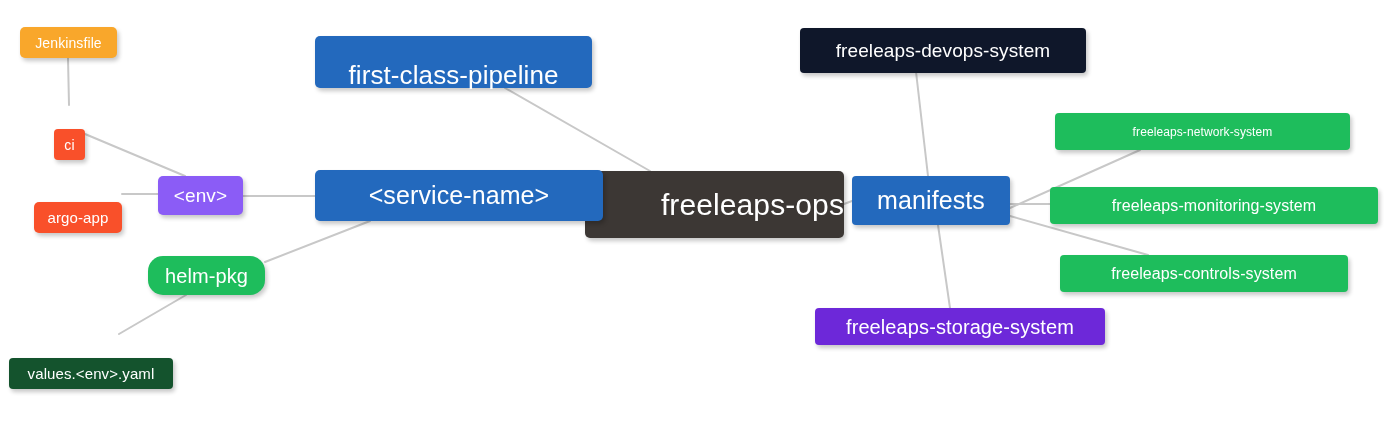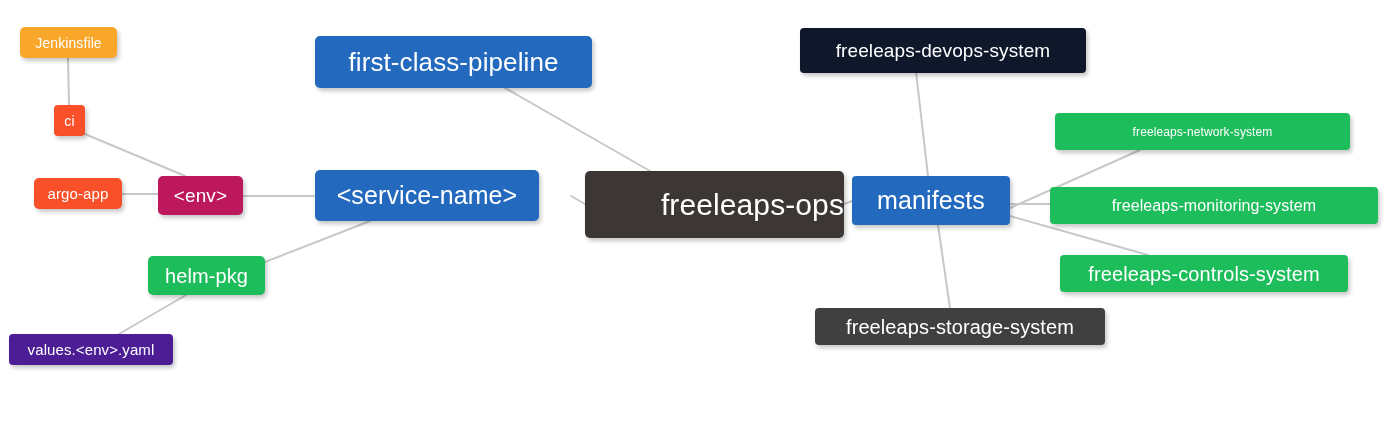--- a/index.html
+++ b/index.html
@@ -32,21 +32,21 @@
     color: #ffffff;
     border-radius: 5px;
     white-space: nowrap;
     box-shadow: 2px 3px 4px rgba(0,0,0,0.22);
     line-height: 1;
     letter-spacing: 0.1px;
   }
   .n-root   { background: #3c3734; justify-content: flex-end; }
   .n-blue   { background: #2369bd; }
   .n-green  { background: #1ebd5c; }
-  .n-red    { background: #f9502a; }
+  .n-red    { background: #f9502a; margin-top: 24px; }
   .n-orange { background: #f9a72b; text-align: right; }
 </style>
 </head>
 <body>
 
 <div id="canvas">
   <svg id="edges" viewBox="0 0 1390 421" xmlns="http://www.w3.org/2000/svg">
       <line x1="585" y1="204" x2="571" y2="196" stroke="#c8c8c8" stroke-width="2" stroke-linecap="round"></line>
       <line x1="650" y1="171" x2="505" y2="88" stroke="#c8c8c8" stroke-width="2" stroke-linecap="round"></line>
       <line x1="844" y1="204" x2="852" y2="201" stroke="#c8c8c8" stroke-width="2" stroke-linecap="round"></line>
@@ -59,56 +59,56 @@
       <line x1="928" y1="176" x2="915" y2="63" stroke="#c8c8c8" stroke-width="2" stroke-linecap="round"></line>
       <line x1="1010" y1="208" x2="1140" y2="150" stroke="#c8c8c8" stroke-width="2" stroke-linecap="round"></line>
       <line x1="1010" y1="204" x2="1050" y2="204" stroke="#c8c8c8" stroke-width="2" stroke-linecap="round"></line>
       <line x1="1010" y1="216" x2="1148" y2="255" stroke="#c8c8c8" stroke-width="2" stroke-linecap="round"></line>
       <line x1="938" y1="225" x2="950" y2="308" stroke="#c8c8c8" stroke-width="2" stroke-linecap="round"></line>
     </svg>
   <div id="nodes">
       <div class="node n-root" style="left: 585px; top: 171px; width: 259px; height: 67px; font-size: 30px; border-radius: 5px; background: rgb(60, 55, 52);">
         <span>freeleaps-ops</span>
       </div>
-      <div class="node n-blue" style="left: 315px; top: 170px; width: 224px; height: 51px; font-size: 25px; border-radius: 5px; background: rgb(35, 105, 189);">
+      <div class="node n-blue" style="left: 315px; top: 170px; width: 288px; height: 51px; font-size: 25px; border-radius: 5px; background: rgb(35, 105, 189);">
         <span>&lt;service-name&gt;</span>
       </div>
-      <div class="node n-blue" style="left: 315px; top: 36px; width: 277px; height: 52px; font-size: 26px; border-radius: 5px; background: rgb(35, 105, 189);">
+      <div class="node n-blue" style="left: 315px; top: 36px; width: 277px; height: 52px; font-size: 26px; border-radius: 5px; background: rgb(35, 105, 189); align-items: flex-end;">
         <span>first-class-pipeline</span>
       </div>
       <div class="node n-blue" style="left: 852px; top: 176px; width: 158px; height: 49px; font-size: 25px; border-radius: 4px; background: rgb(35, 105, 189); text-align: center;">
         <span>manifests</span>
       </div>
-      <div class="node n-green" style="left: 158px; top: 176px; width: 85px; height: 39px; font-size: 19px; border-radius: 5px; background: #be185d;">
+      <div class="node n-green" style="left: 158px; top: 176px; width: 85px; height: 39px; font-size: 19px; border-radius: 5px; background: #8b5cf6;">
         <span>&lt;env&gt;</span>
       </div>
-      <div class="node n-green" style="left: 148px; top: 256px; width: 117px; height: 39px; font-size: 20px; border-radius: 5px; background: rgb(30, 189, 92);">
+      <div class="node n-green" style="left: 148px; top: 256px; width: 117px; height: 39px; font-size: 20px; border-radius: 15px; background: rgb(30, 189, 92);">
         <span>helm-pkg</span>
       </div>
       <div class="node n-orange" style="left: 20px; top: 27px; width: 97px; height: 31px; font-size: 14px; border-radius: 5px; background: rgb(249, 167, 43);">
         <span>Jenkinsfile</span>
       </div>
       <div class="node n-red" style="left: 54px; top: 105px; width: 31px; height: 31px; font-size: 14px; border-radius: 4px; background: rgb(249, 80, 42);">
         <span>ci</span>
       </div>
       <div class="node n-red" style="left: 34px; top: 178px; width: 88px; height: 31px; font-size: 15px; border-radius: 5px; background: rgb(249, 80, 42); text-align: right;">
         <span>argo-app</span>
       </div>
-      <div class="node n-red" style="left: 9px; top: 334px; width: 164px; height: 31px; font-size: 15px; border-radius: 4px; background: #4c1d95;">
+      <div class="node n-red" style="left: 9px; top: 334px; width: 164px; height: 31px; font-size: 15px; border-radius: 4px; background: #14532d;">
         <span>values.&lt;env&gt;.yaml</span>
       </div>
       <div class="node n-green" style="left: 800px; top: 28px; width: 286px; height: 45px; font-size: 19px; border-radius: 4px; background: #0f172a;">
         <span>freeleaps-devops-system</span>
       </div>
       <div class="node n-green" style="left: 1055px; top: 113px; width: 295px; height: 37px; font-size: 12px; border-radius: 4px; background: rgb(30, 189, 92);">
         <span>freeleaps-network-system</span>
       </div>
       <div class="node n-green" style="left: 1050px; top: 187px; width: 328px; height: 37px; font-size: 16px; border-radius: 4px; background: rgb(30, 189, 92);">
         <span>freeleaps-monitoring-system</span>
       </div>
-      <div class="node n-green" style="left: 1060px; top: 255px; width: 288px; height: 37px; font-size: 20px; border-radius: 4px; background: rgb(30, 189, 92);">
+      <div class="node n-green" style="left: 1060px; top: 255px; width: 288px; height: 37px; font-size: 16px; border-radius: 4px; background: rgb(30, 189, 92);">
         <span>freeleaps-controls-system</span>
       </div>
-      <div class="node n-green" style="left: 815px; top: 308px; width: 290px; height: 37px; font-size: 20px; border-radius: 4px; background: #404040;">
+      <div class="node n-green" style="left: 815px; top: 308px; width: 290px; height: 37px; font-size: 20px; border-radius: 4px; background: #6d28d9;">
         <span>freeleaps-storage-system</span>
       </div>
     </div>
 </div>
 
 </body></html>

